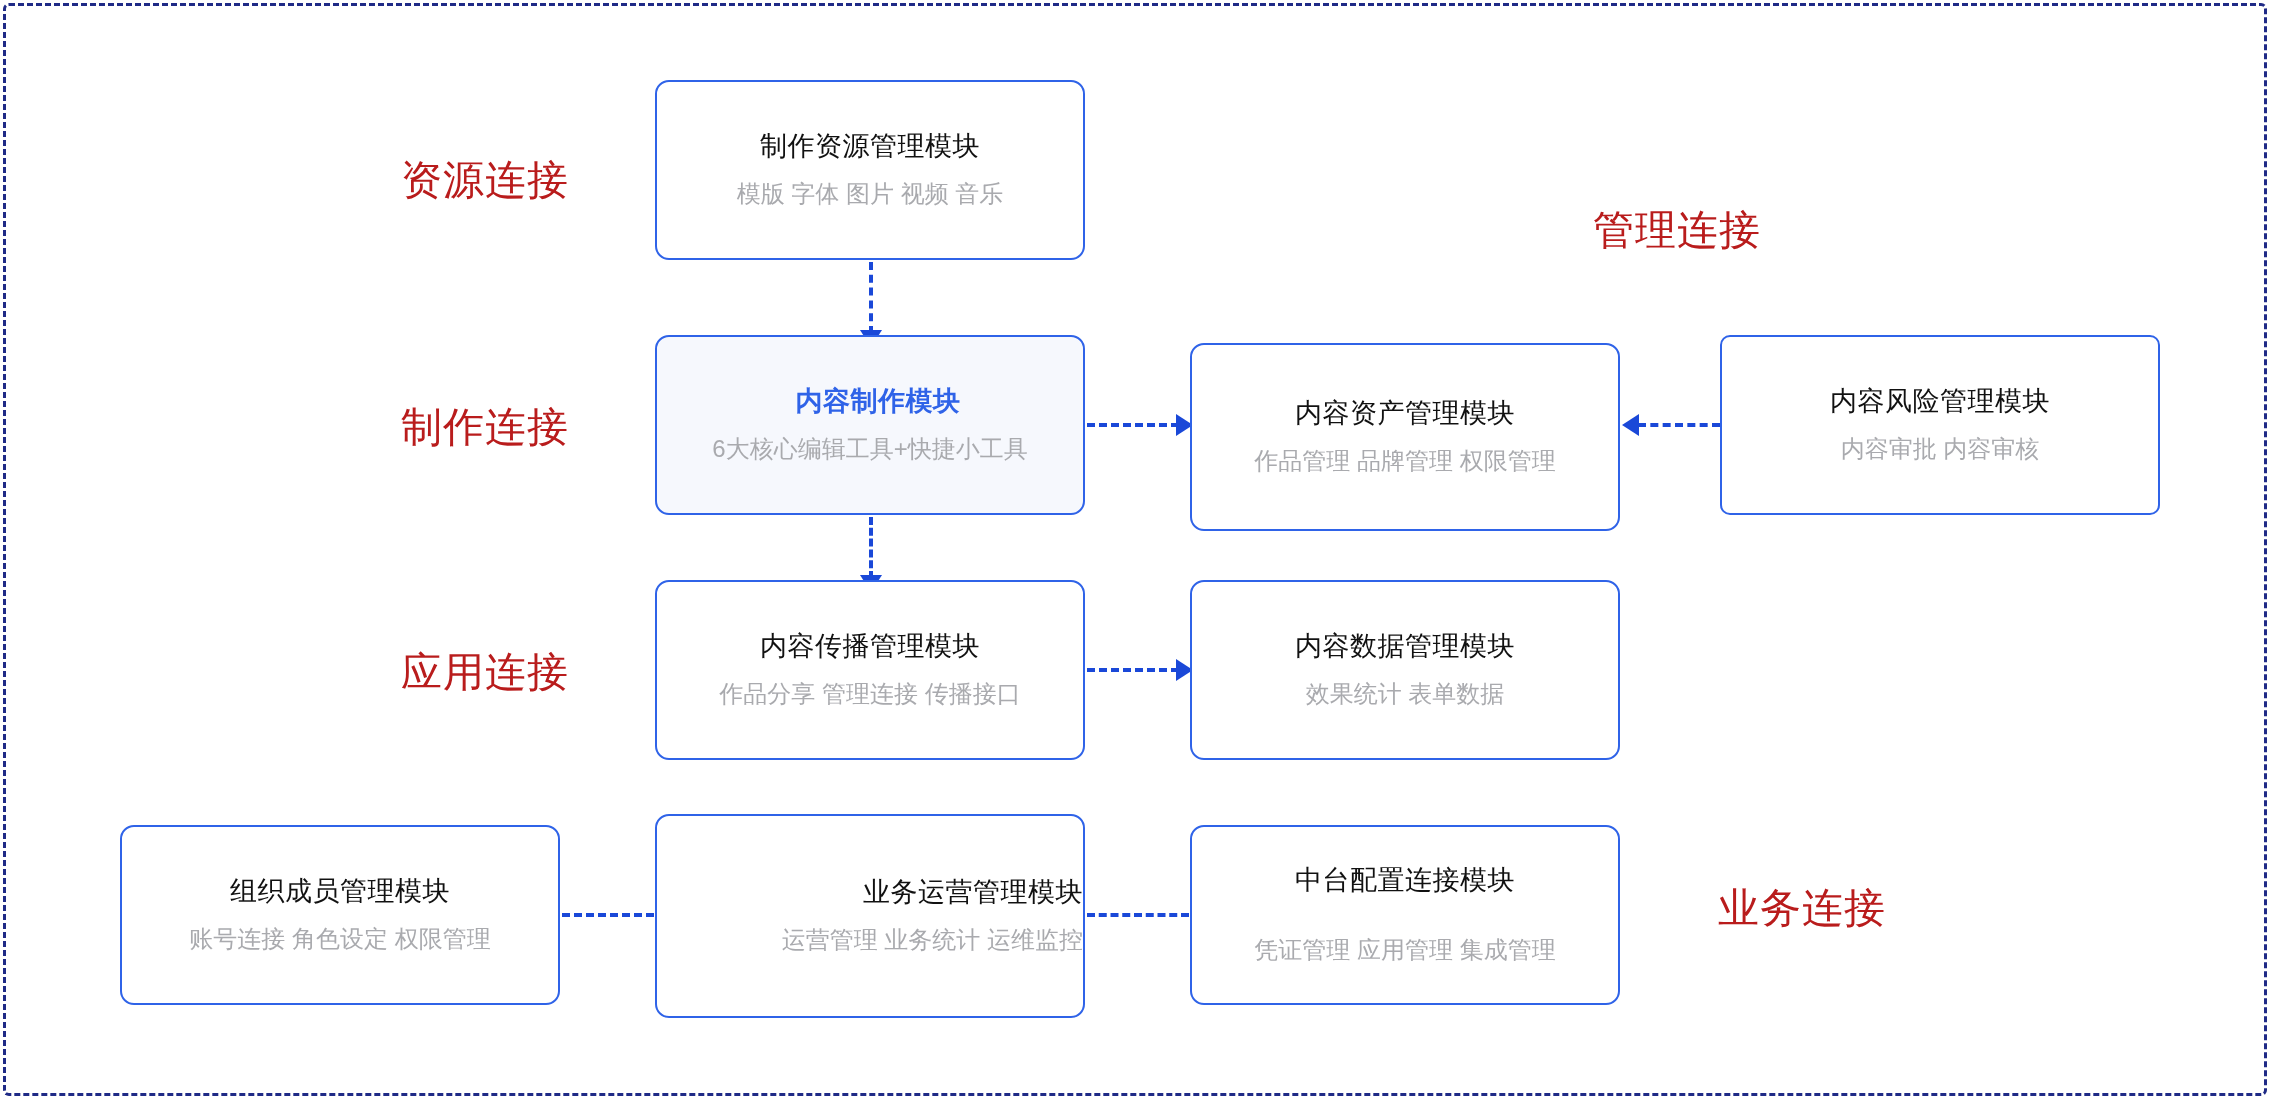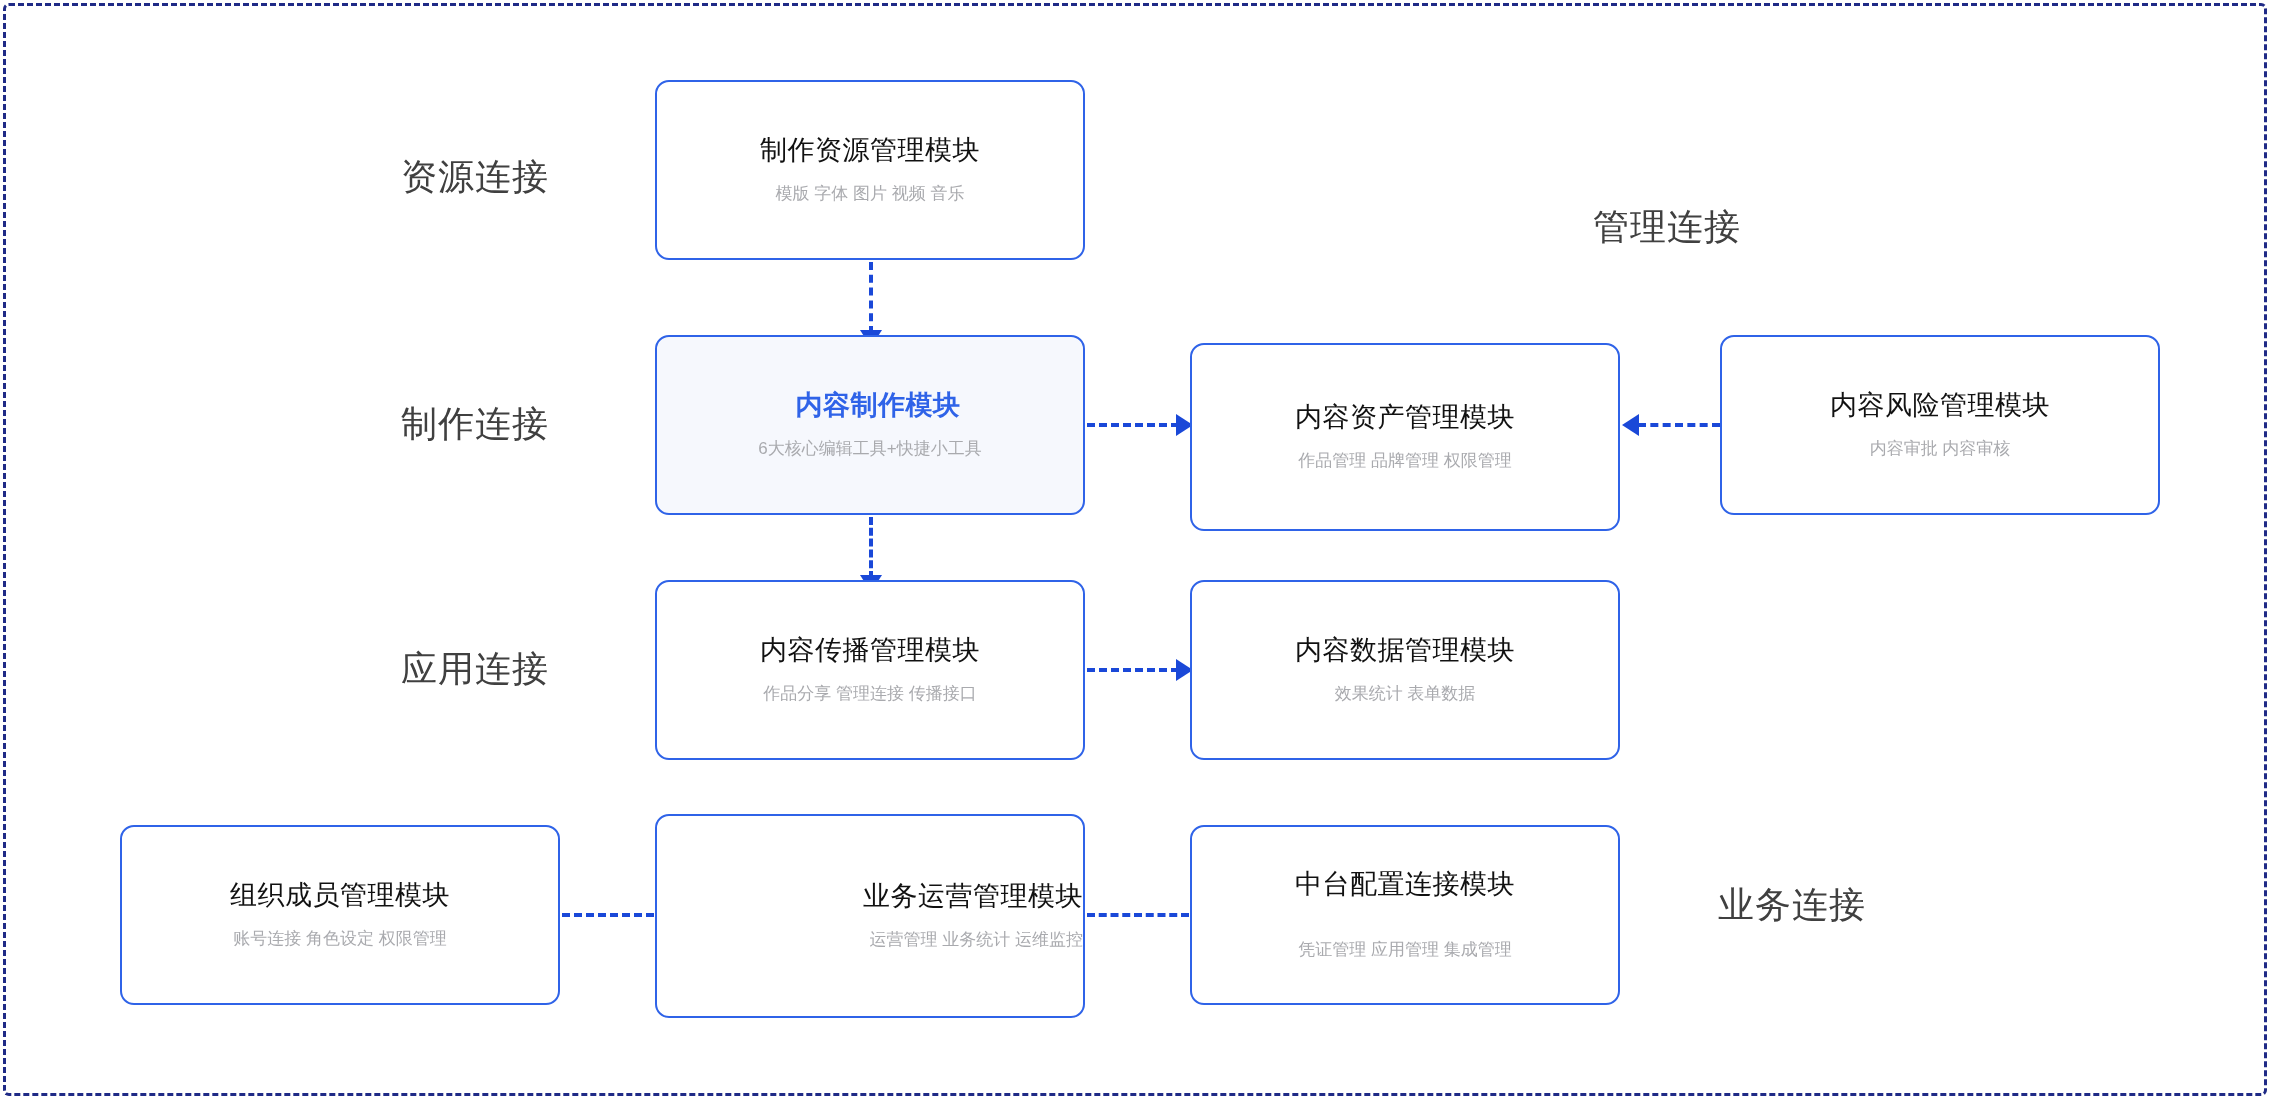--- a/index.html
+++ b/index.html
@@ -53,30 +53,30 @@
     letter-spacing: 0.5px;
     white-space: nowrap;
   }
   .node.accent .title {
     color: #2f63e8;
     font-weight: 700;
     margin-left: 16px;
   }
   .node .subtitle {
     margin-top: 19px;
-    font-size: 17px;
+    font-size: 24px;
     line-height: 1.2;
     color: #a9aaae;
     white-space: nowrap;
   }
 
   .side-label {
     position: absolute;
-    font-size: 36px;
-    color: #404040;
+    font-size: 41px;
+    color: #b91c1c;
     white-space: nowrap;
     letter-spacing: 1px;
   }
 
   
   .conn {
     position: absolute;
   }
   .conn-v {
     border-left: 4px dashed #1a48d8;
@@ -143,21 +143,21 @@
   <div class="arrow-right" style="left:1176px; top:414px;"></div>
 
   <div class="node" style="left:1190px; top:343px; width:430px; height:188px;">
     <div class="title">内容资产管理模块</div>
     <div class="subtitle">作品管理 品牌管理 权限管理</div>
   </div>
 
   <div class="conn conn-h" style="left:1638px; top:423px; width:82px;"></div>
   <div class="arrow-left" style="left:1622px; top:414px;"></div>
 
-  <div class="node" style="left:1720px; top:335px; width:440px; height:180px;">
+  <div class="node" style="left:1720px; top:335px; width:440px; height:180px;border-radius:10px;">
     <div class="title">内容风险管理模块</div>
     <div class="subtitle">内容审批 内容审核</div>
   </div>
 
   <div class="conn conn-v" style="left:869px; top:517px; height:62px;"></div>
   <div class="arrow-down" style="left:860px; top:575px;"></div>
 
   <div class="node" style="left:655px; top:580px; width:430px; height:180px;">
     <div class="title">内容传播管理模块</div>
     <div class="subtitle">作品分享 管理连接 传播接口</div>

